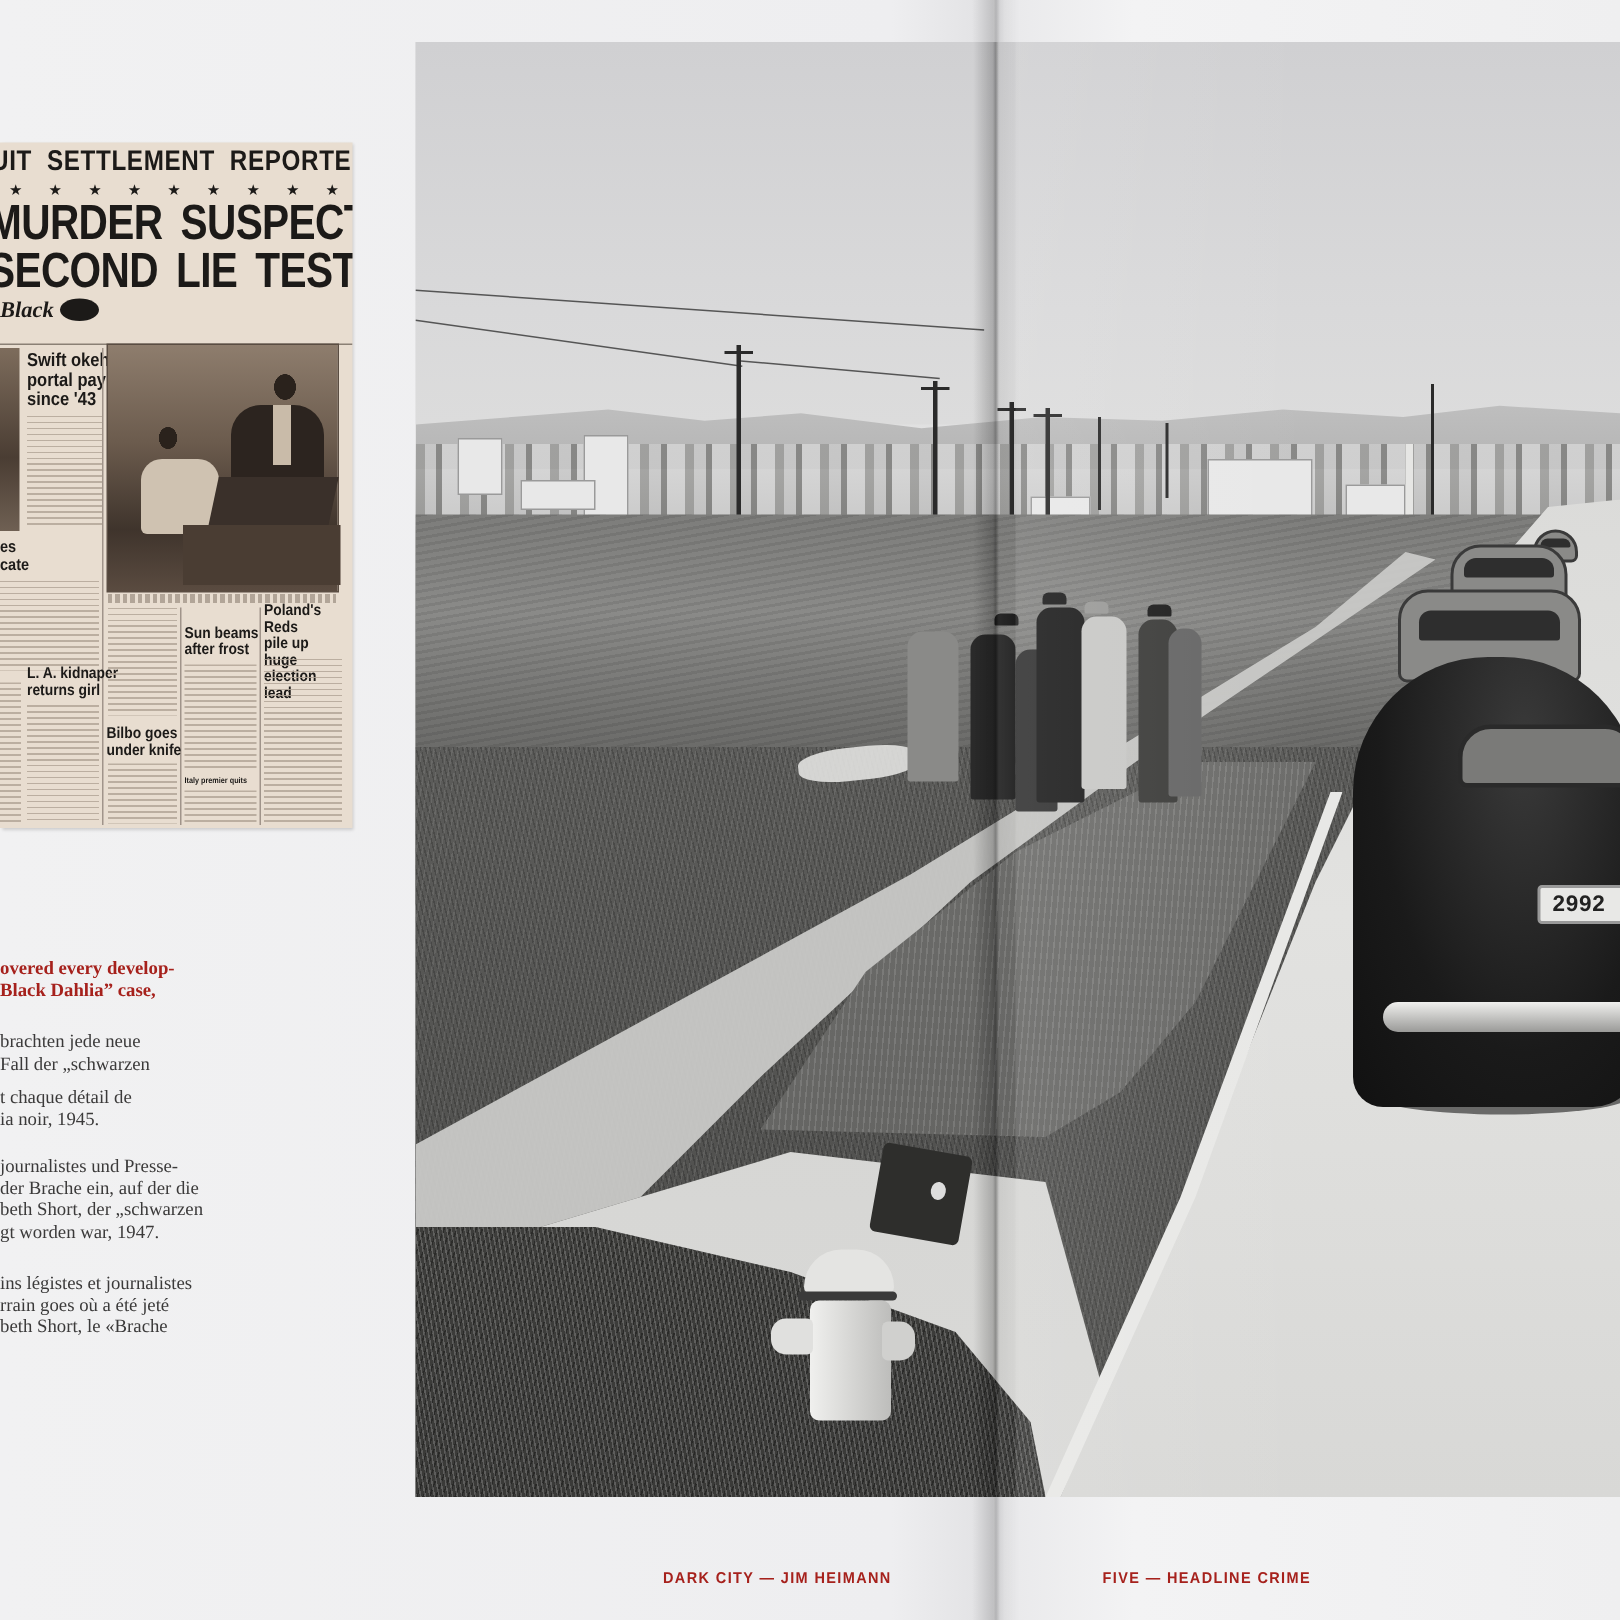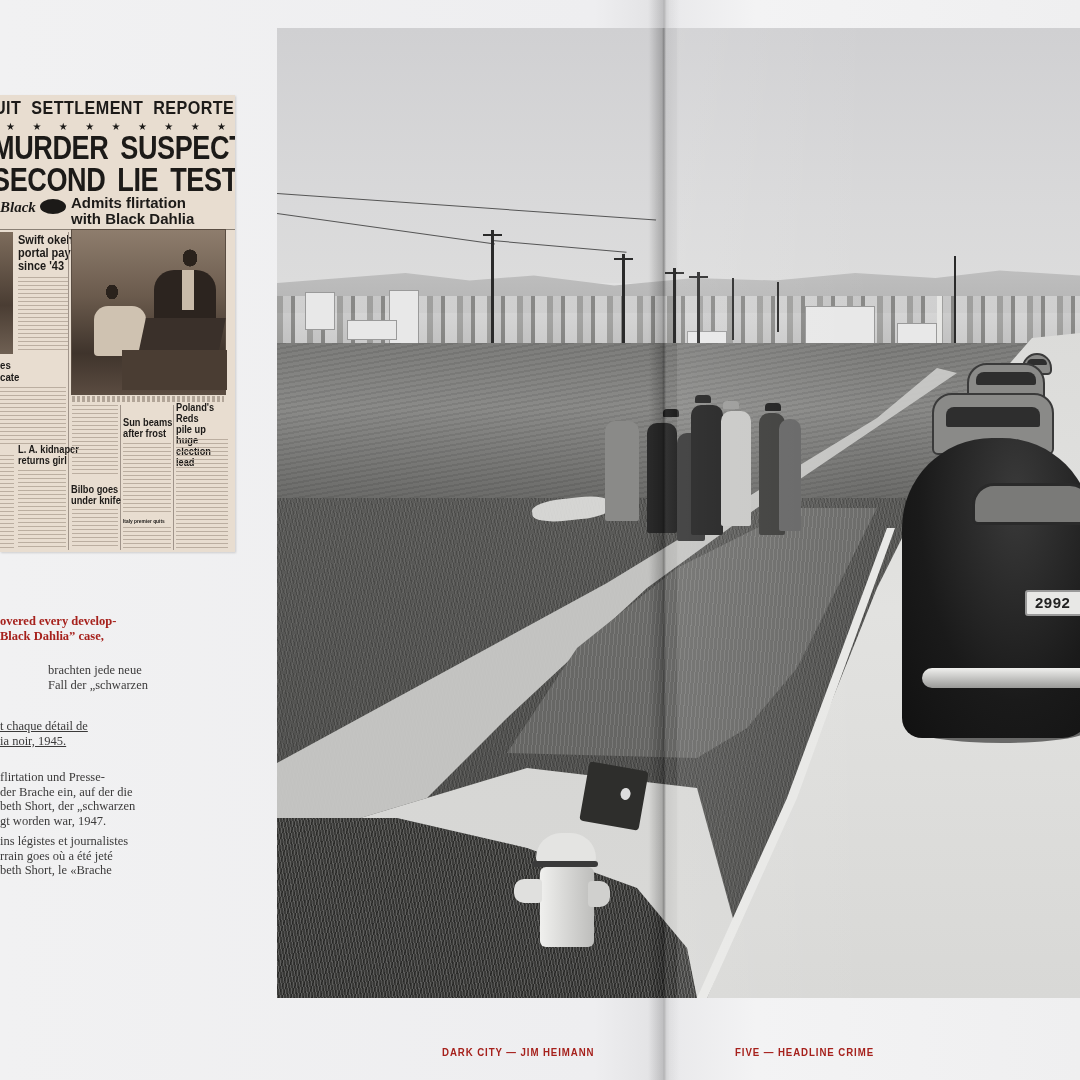--- a/index.html
+++ b/index.html
@@ -248,24 +248,20 @@
       <span>★</span>
       <span>★</span>
       <span>★</span>
       <span>★</span>
       <span>★</span>
     </div>
     <div class="clip-head l1">MURDER SUSPECT</div>
     <div class="clip-head l2">SECOND LIE TEST</div>
     <div class="clip-masthead">Black</div>
     <div class="clip-logo"></div>
-    <div class="clip-sub">
-      <div>Admits flirtation</div>
-      <div>with Black Dahlia</div>
-    </div>
     <div class="clip-rule"></div>
 
     <div class="clip-photo-left"></div>
 
     <div class="clip-col-head" style="left:18px; top:139px; font-size:12.5px;">
       <div>Swift okehs</div>
       <div>portal pay</div>
       <div>since '43</div>
     </div>
     <div class="text-lines" style="left:18px; top:182px; width:50px; height:75px;"></div>
@@ -313,43 +309,43 @@
     <div class="text-lines" style="left:123px; top:432px; width:48px; height:22px;"></div>
 
     <div class="clip-col-head" style="left:176px; top:307px; font-size:10.5px;">
       <div>Poland's Reds</div>
       <div>pile up huge</div>
       <div>election lead</div>
     </div>
     <div class="text-lines" style="left:176px; top:344px; width:52px; height:110px;"></div>
   </div>
 
-  <div class="caption-block" style="top:614px;">
+  <div class="caption-block" style="top:638px;">
     <div class="caption-en">
       <span class="line">overed every develop-</span>
       <span class="line"> Black Dahlia” case,</span>
     </div>
-    <div class="caption-de" style="margin-top:20px;padding-left:48px;">
+    <div class="caption-de" style="margin-top:20px;">
       <span class="line">brachten jede neue</span>
       <span class="line">Fall der „schwarzen</span>
     </div>
-    <div class="caption-fr" style="margin-top:27px;text-decoration:underline;">
+    <div class="caption-fr" style="margin-top:8px;">
       <span class="line">t chaque détail de</span>
       <span class="line">ia noir, 1945.</span>
     </div>
   </div>
 
   <div class="caption-block" style="top:764px;">
     <div class="caption-de" style="margin-top:6px;">
-      <span class="line">flirtation und Presse-</span>
+      <span class="line">journalistes und Presse-</span>
       <span class="line">der Brache ein, auf der die</span>
       <span class="line">beth Short, der „schwarzen</span>
       <span class="line">gt worden war, 1947.</span>
     </div>
-    <div class="caption-fr" style="margin-top:6px;">
+    <div class="caption-fr" style="margin-top:20px;">
       <span class="line">ins légistes et journalistes</span>
       <span class="line">rrain goes où a été jeté</span>
       <span class="line">beth Short, le «Brache</span>
     </div>
   </div>
 
   <div class="photo">
     <div class="sky"></div>
     <div class="mountains"></div>
     <div class="town"></div>

